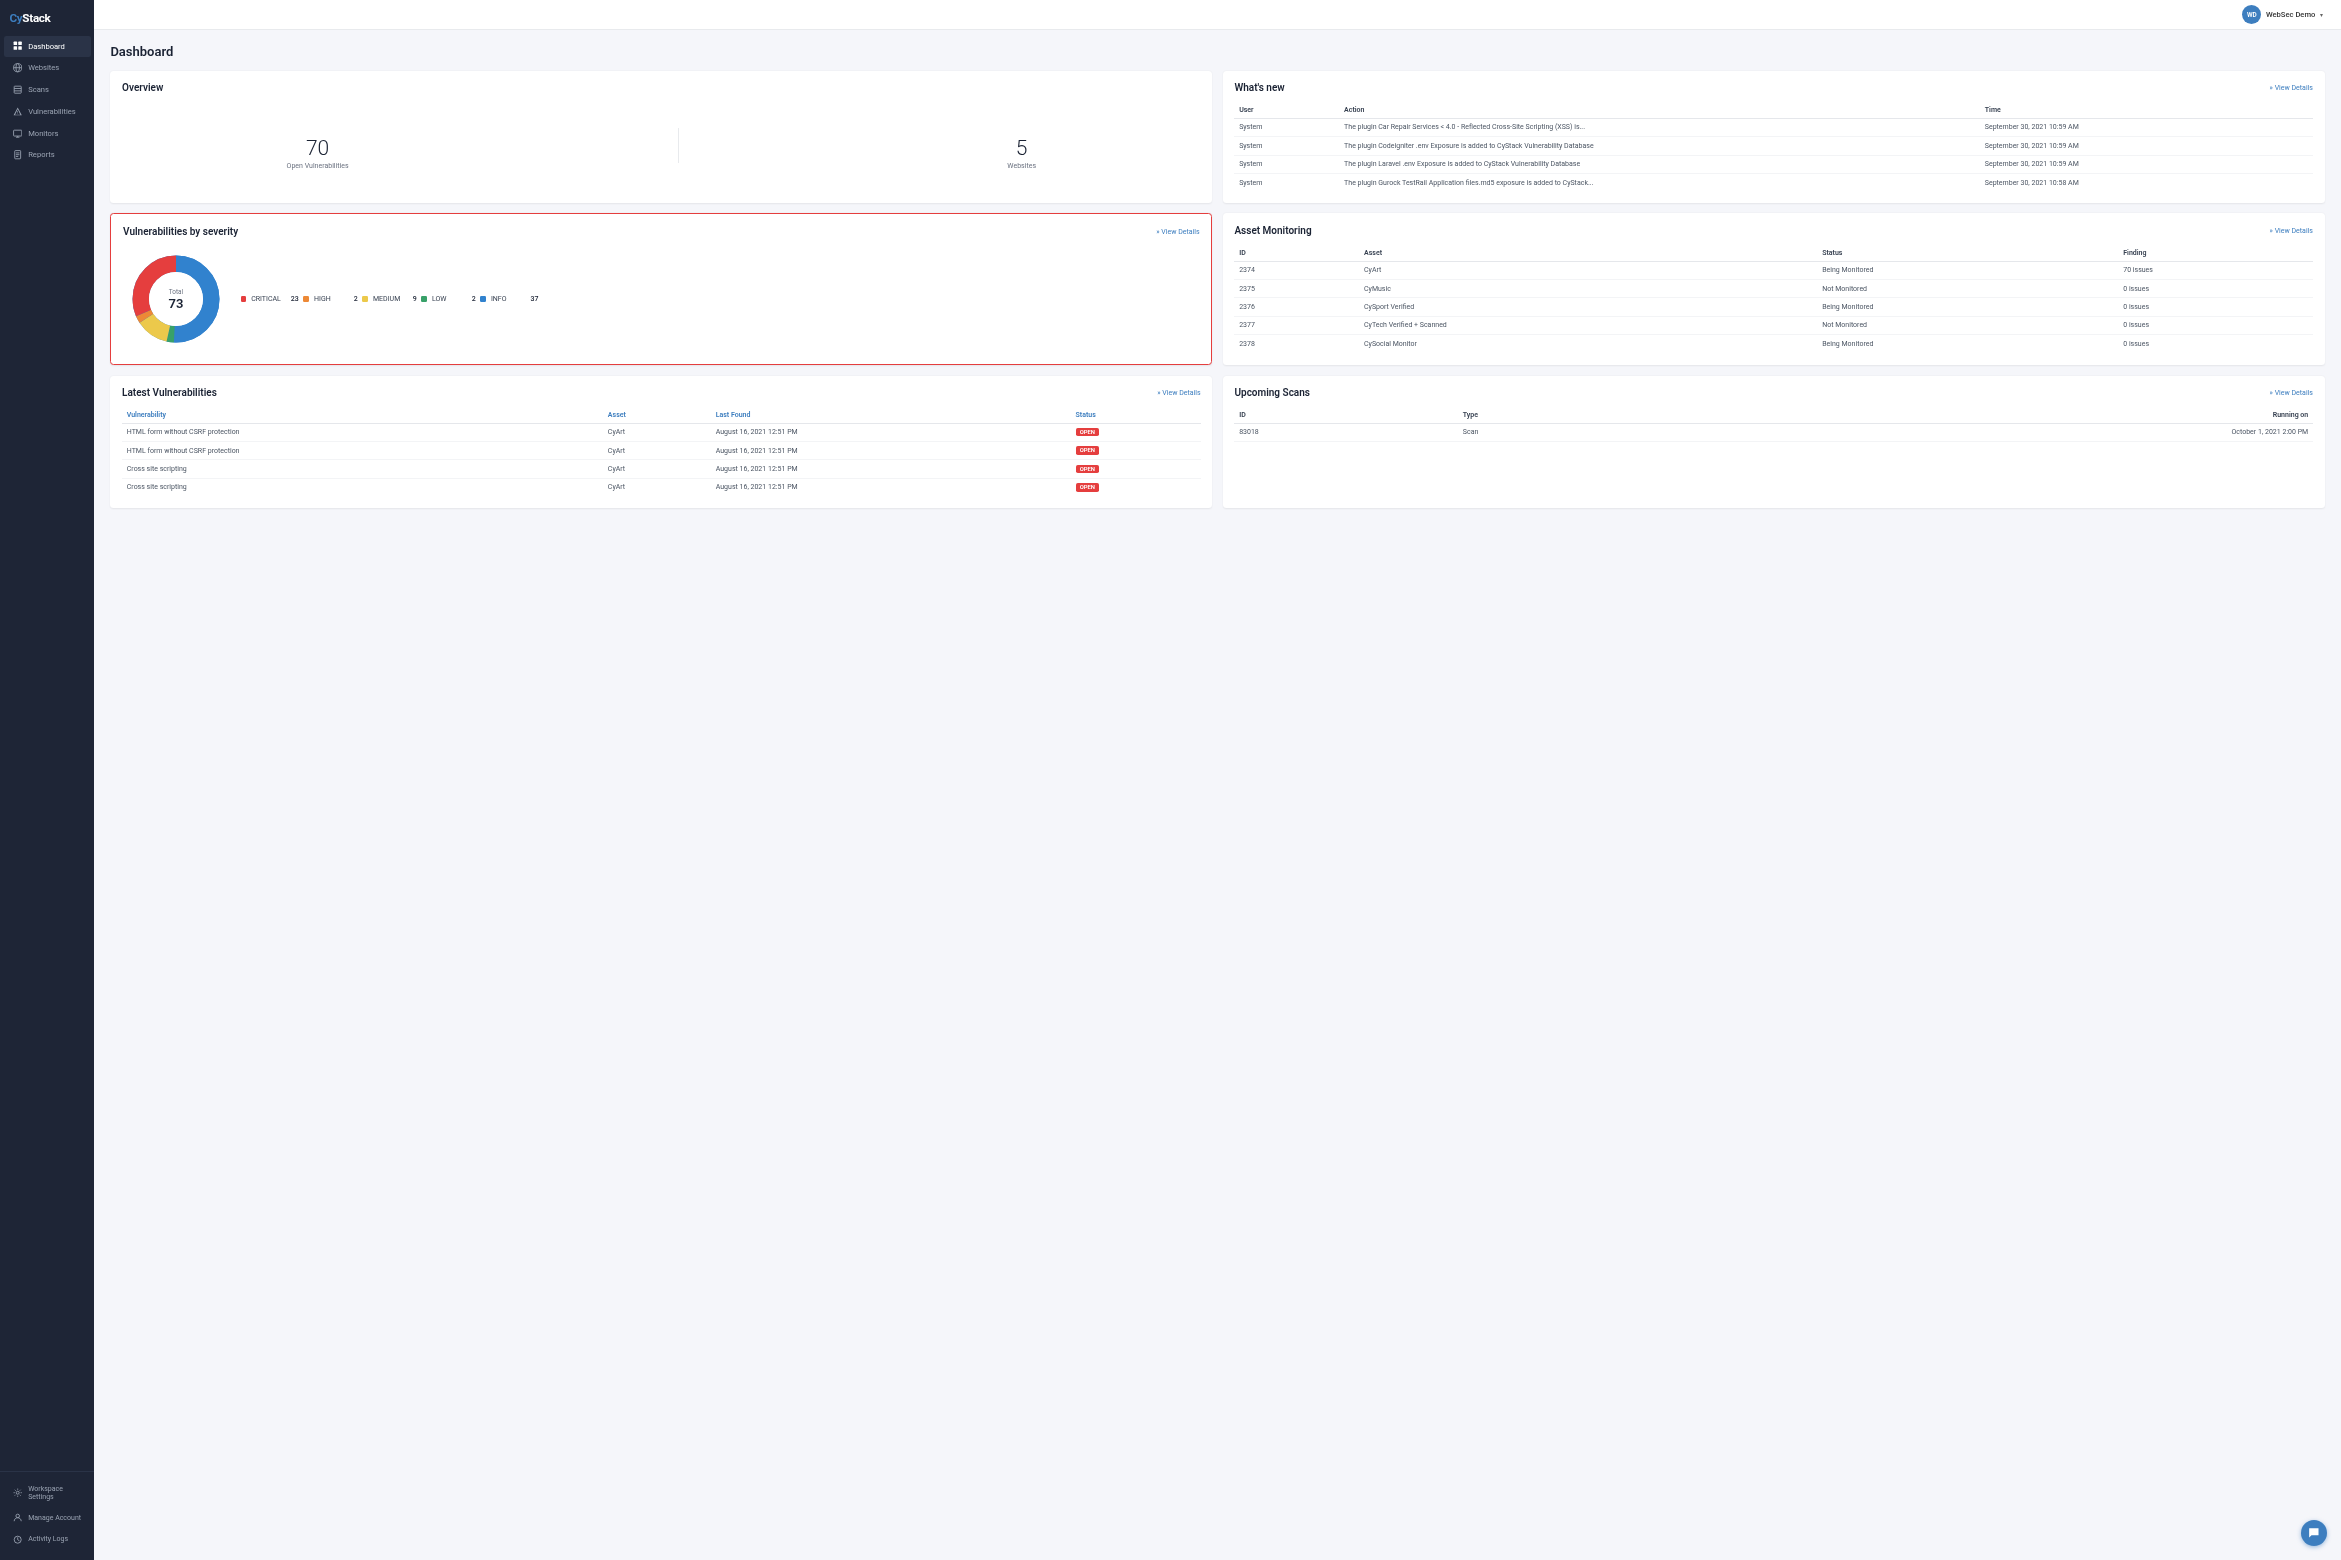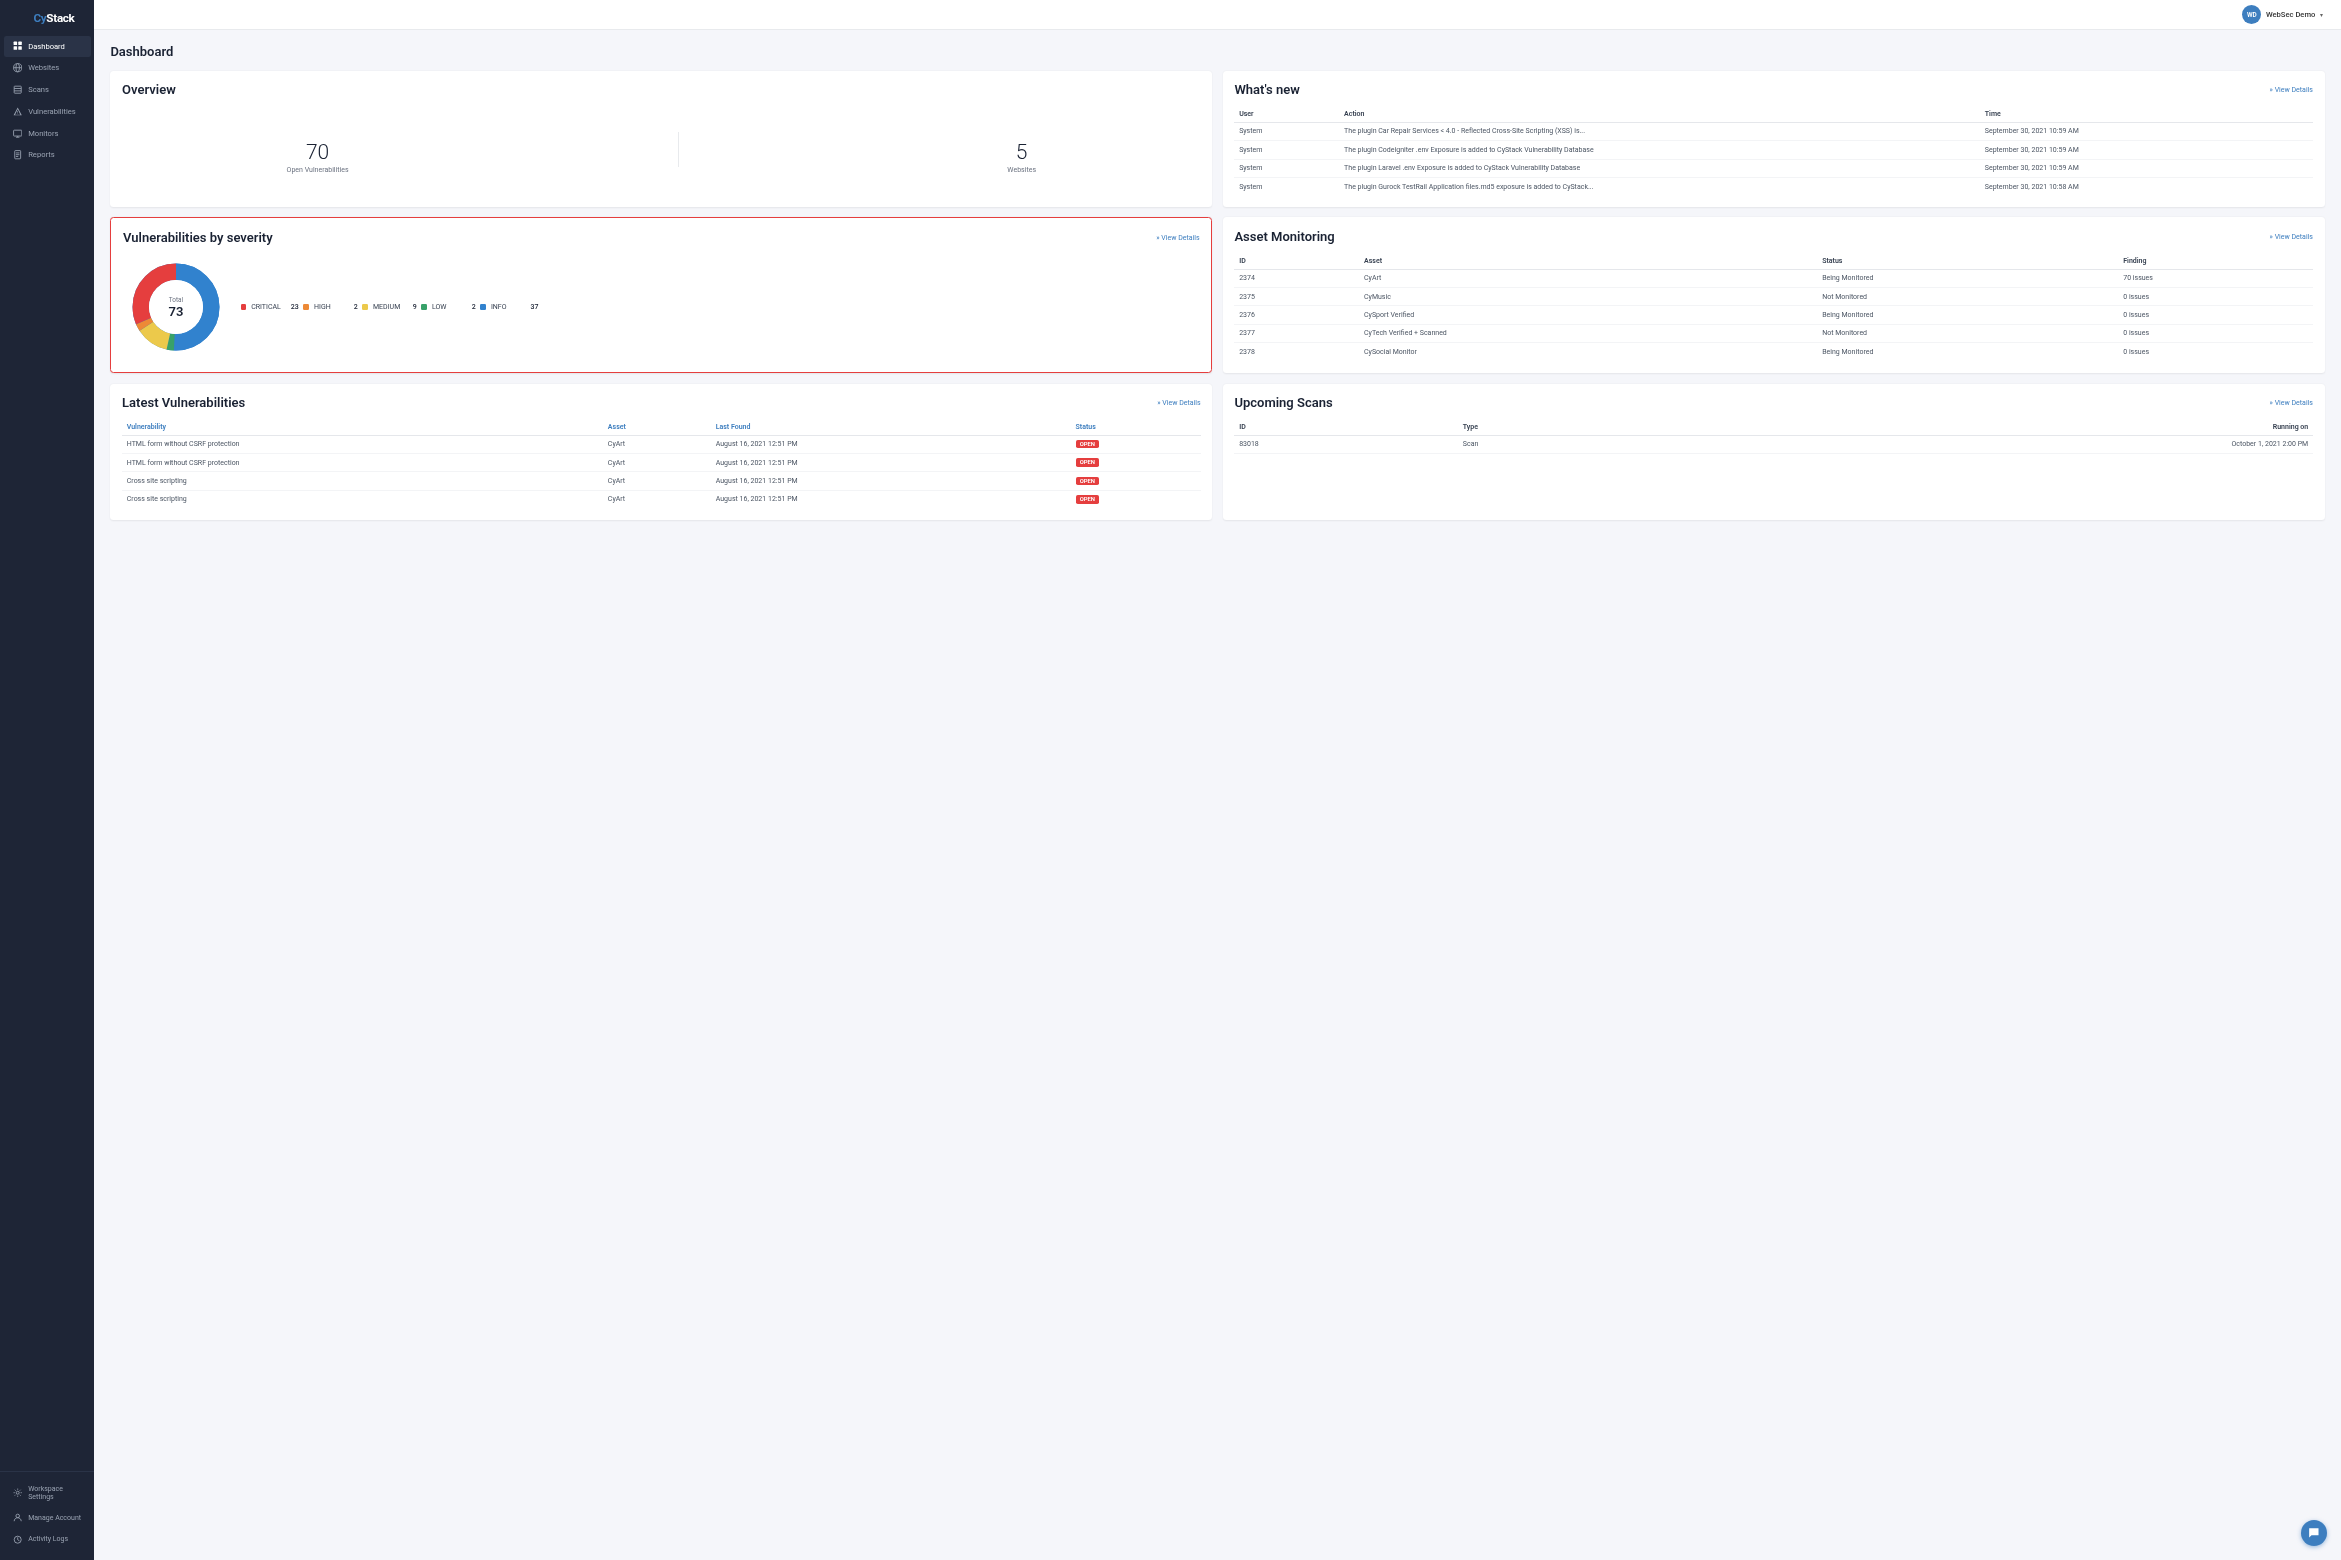--- a/index.html
+++ b/index.html
@@ -98,21 +98,21 @@
       border-radius: 3.5px;
       padding: 11.7px;
       box-shadow: 0 0.6px 1.8px rgba(0,0,0,0.07);
     }
     .card-header {
       display: flex;
       align-items: center;
       justify-content: space-between;
       margin-bottom: 9.4px;
     }
-    .card-title { font-size: 13px; font-weight: 600; color: #1a2233; }
+    .card-title { font-size: 10px; font-weight: 600; color: #1a2233; }
     .view-details { font-size: 7px; color: #3d7ebf; cursor: pointer; text-decoration: none; }
 
     
     .overview-stats {
       display: flex;
       align-items: center;
       justify-content: space-around;
       padding: 17.6px 0 11.7px;
     }
     .stat-divider { width: 0.6px; height: 35px; background: #e8eaed; }
@@ -187,21 +187,21 @@
       border-radius: 50%;
       display: flex;
       align-items: center;
       justify-content: center;
       cursor: pointer;
       box-shadow: 0 1.2px 4.7px rgba(61,126,191,0.5);
       color: #fff;
     }
 
     
-    .logo-cy { color: #3d7ebf; margin-left: 24px; }
+    .logo-cy { color: #3d7ebf; }
     .logo-stack { color: #fff; }
   </style>
 </head>
 <body>
 
 <div id="sidebar">
   <div id="sidebar-logo">
     <span class="logo-cy">Cy</span><span class="logo-stack">Stack</span>
   </div>
   <nav class="sidebar-nav">

